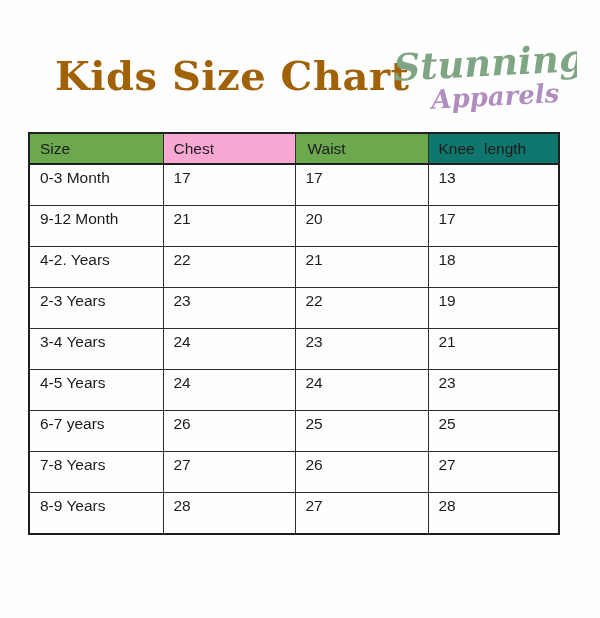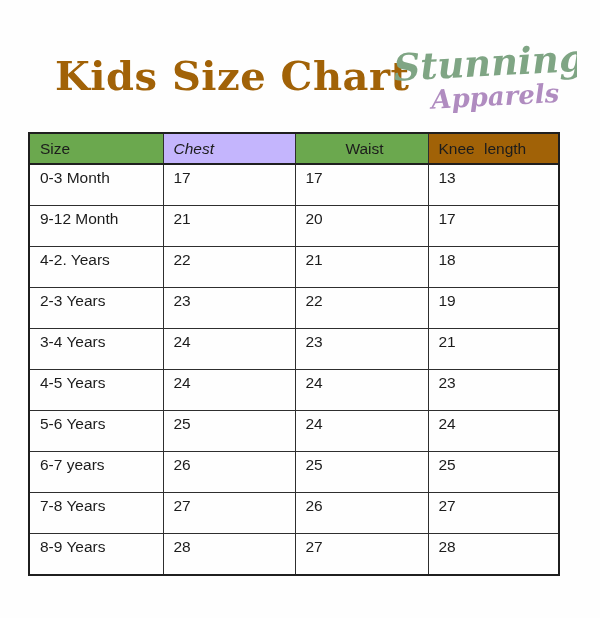--- a/index.html
+++ b/index.html
@@ -81,22 +81,22 @@
     vertical-align: top;
     padding-top: 4px;
   }
   table.size-chart {
     border: 2px solid #1f1f1f;
   }
   table.size-chart thead tr {
     border-bottom: 2px solid #1f1f1f;
   }
   table.size-chart th:nth-child(3) {
-    text-align: center;
-    padding-left: 6px;
+    text-align: left;
+    padding-left: 12px;
   }
   table.size-chart th:nth-child(4) {
     word-spacing: 5px;
   }
   .col-size  { width: 134px; }
   .col-chest { width: 132px; }
   .col-waist { width: 133px; }
   .col-knee  { width: 131px; }
 </style>
 </head>
@@ -118,23 +118,23 @@
   <table class="size-chart">
     <colgroup>
       <col class="col-size">
       <col class="col-chest">
       <col class="col-waist">
       <col class="col-knee">
     </colgroup>
     <thead>
       <tr>
         <th style="background: rgb(107, 168, 78); margin-top: 22px;">Size</th>
-        <th style="background: #c4b5fd; font-style: italic;">Chest</th>
+        <th style="background: #f9a8d4;">Chest</th>
         <th style="background: rgb(107, 168, 78);">Waist</th>
-        <th style="background: #a16207;">Knee length</th>
+        <th style="background: #0f766e;">Knee length</th>
       </tr>
     </thead>
     <tbody>
         <tr>
           <td>0-3 Month</td>
           <td>17</td>
           <td>17</td>
           <td>13</td>
         </tr>
         <tr>
@@ -161,26 +161,20 @@
           <td>23</td>
           <td>21</td>
         </tr>
         <tr>
           <td>4-5 Years</td>
           <td>24</td>
           <td>24</td>
           <td>23</td>
         </tr>
         <tr>
-          <td>5-6 Years</td>
-          <td>25</td>
-          <td>24</td>
-          <td>24</td>
-        </tr>
-        <tr>
           <td>6-7 years</td>
           <td>26</td>
           <td>25</td>
           <td>25</td>
         </tr>
         <tr>
           <td>7-8 Years</td>
           <td>27</td>
           <td>26</td>
           <td>27</td>

